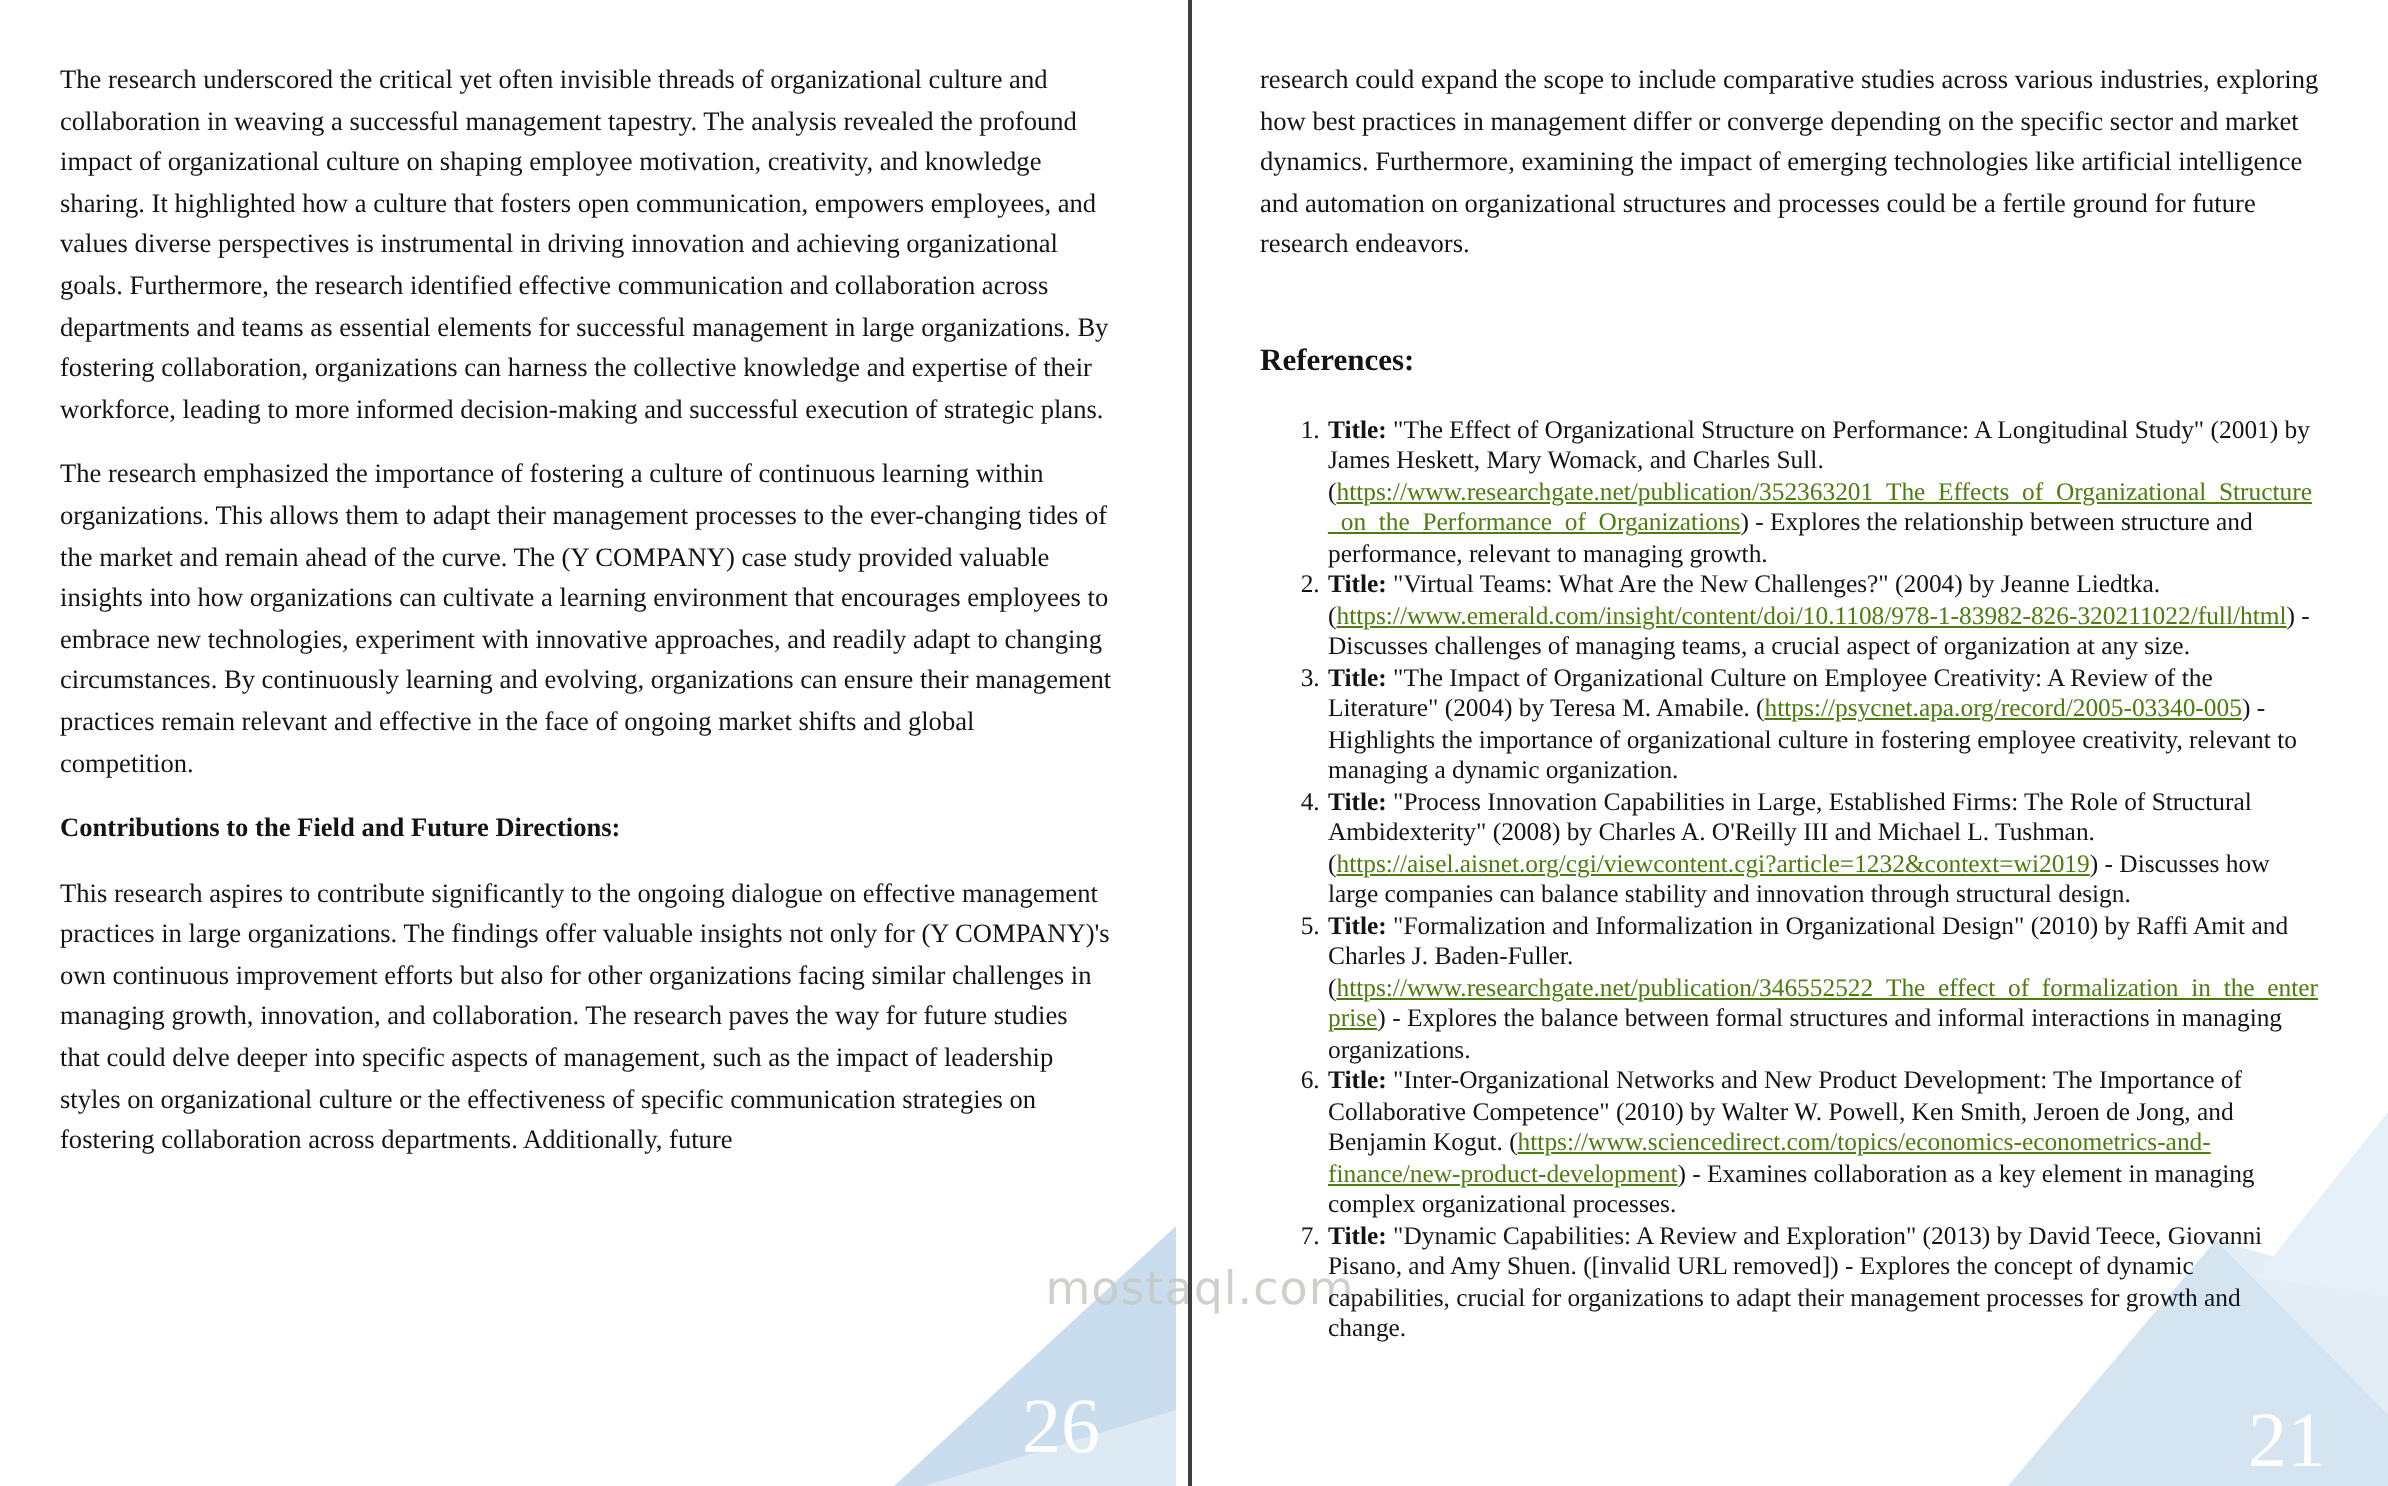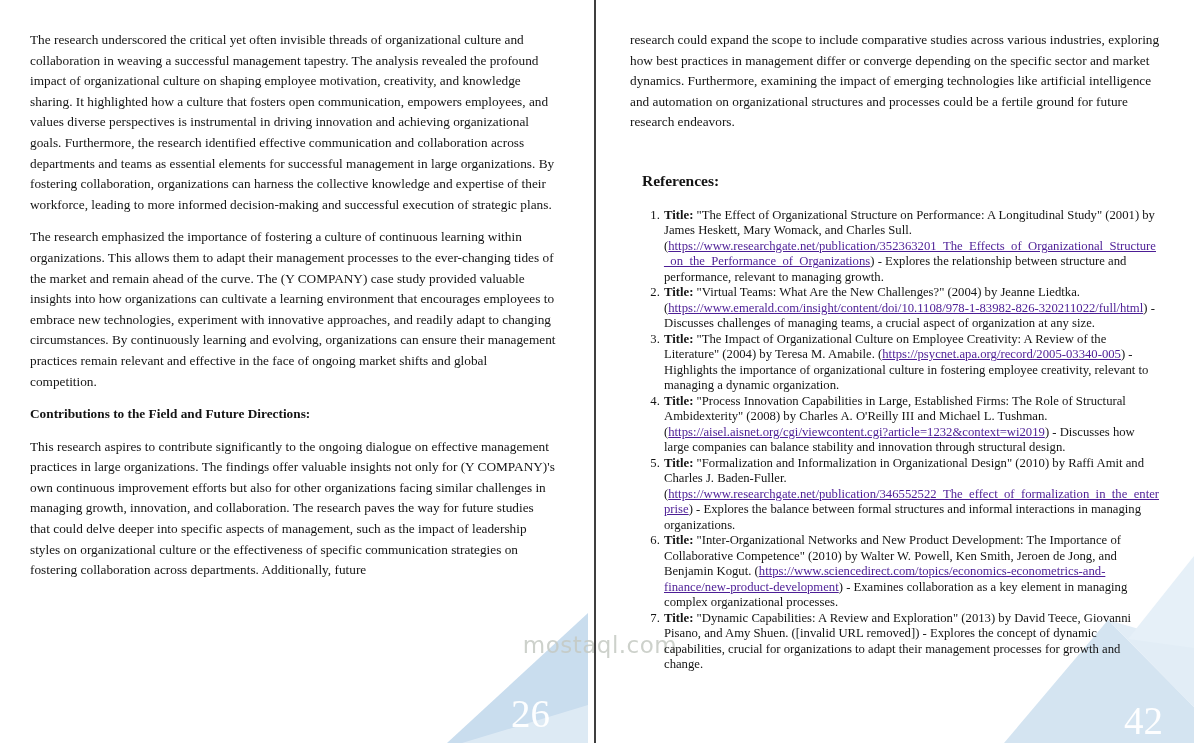--- a/index.html
+++ b/index.html
@@ -19,29 +19,29 @@
   .content { position:relative; z-index:3; }
   #pageLeft .content  { margin:30px 37px 0 30px; width:527px; }
   #pageRight .content { margin:30px 0 0 34px;  width:531px; }
 
   .para, .heading {
     font-size:13.3px; line-height:20.6px; margin:0 0 12px 0;
     text-align:left;
   }
   .heading { font-weight:bold; }
 
-  .refs-title { font-size:15.5px; line-height:20px; font-weight:bold; margin:38px 0 17px 12px; }
+  .refs-title { font-size:15.5px; line-height:20px; font-weight:bold; margin:38px 0 17px 0; }
 
   ol.refs {
     margin:0; padding:0 0 0 33px;
     font-size:12.7px; line-height:15.5px;
   }
   ol.refs li { margin:0; padding:0 0 0 1px; overflow-wrap:break-word; }
   .seg-b { font-weight:bold; }
-  .seg-l { color:#4c1d95; text-decoration:underline; overflow-wrap:anywhere; cursor:pointer; }
+  .seg-l { color:#4d7c0f; text-decoration:underline; overflow-wrap:anywhere; cursor:pointer; }
 
   svg.deco { position:absolute; left:0; top:0; z-index:1; }
 
   .watermark {
     position:absolute; left:452px; top:633px; width:296px; text-align:center;
     z-index:2; pointer-events:none; color:#c5cac3; opacity:0.85;
   }
   .wm-ar  { font-family:"DejaVu Sans",sans-serif; font-size:52px; font-weight:bold; line-height:1.02; }
   .wm-dom { font-family:"DejaVu Sans",sans-serif; font-size:23px; font-weight:normal; letter-spacing:0.5px; line-height:1.1; }
 
@@ -91,15 +91,15 @@
           <li><span class="seg-b">Title:</span><span class="seg-n"> "Dynamic Capabilities: A Review and Exploration" (2013) by David Teece, Giovanni Pisano, and Amy Shuen. ([invalid URL removed]) - Explores the concept of dynamic capabilities, crucial for organizations to adapt their management processes for growth and change.</span></li>
         </ol>
     </div>
   </section>
 
   <div class="watermark">
     <div class="wm-dom">mostaql.com</div>
   </div>
 
   <div id="pn26" class="pagenum">26</div>
-  <div id="pn27" class="pagenum">42</div>
+  <div id="pn27" class="pagenum">21</div>
 
 </div>
 
 </body></html>

